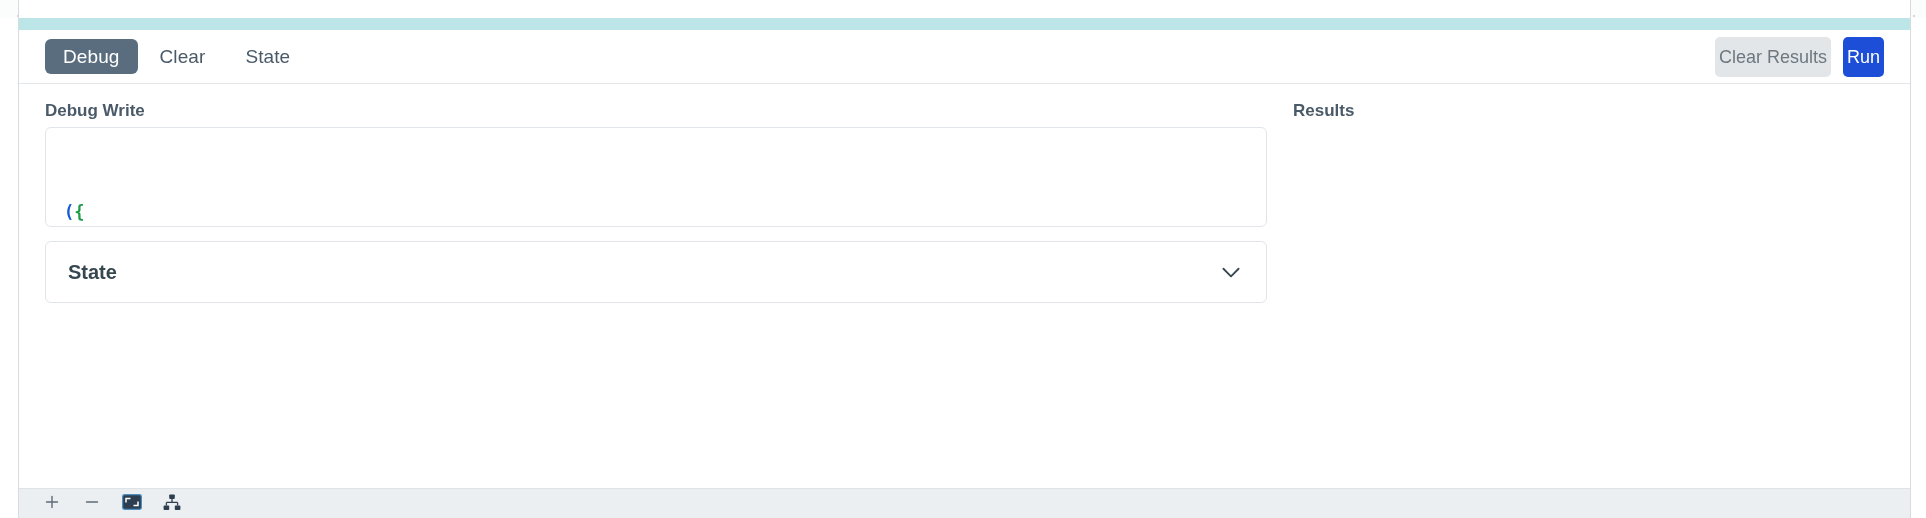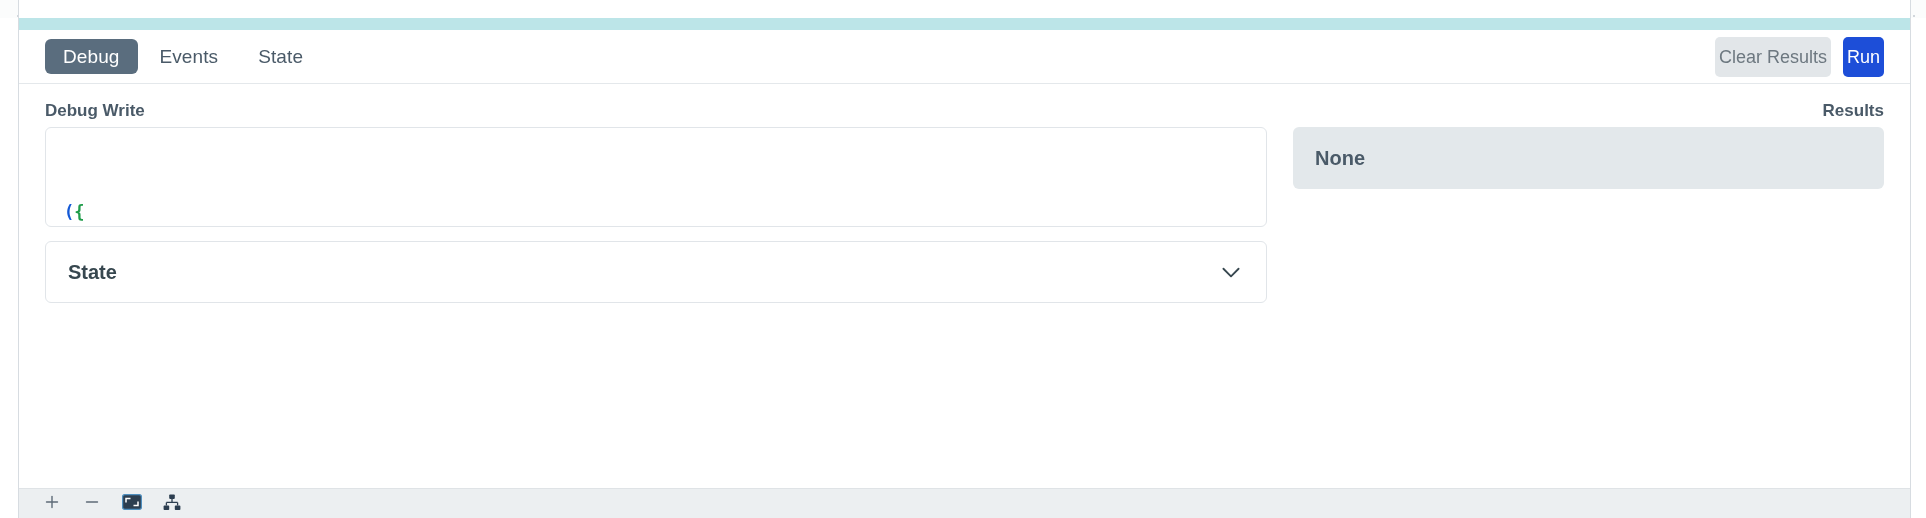--- a/index.html
+++ b/index.html
@@ -97,21 +97,21 @@
     width: 100%;
     height: 404px;
     background: #ffffff;
     display: flex;
     padding: 18px 26px 0 26px;
     gap: 26px;
     font-weight: bold;
   }
 
   .col-left  { width: 1222px; flex: 0 0 1222px; }
-  .col-right { flex: 1 1 auto; text-align: right; }
+  .col-right { flex: 1 1 auto; }
 
   .field-label {
     font-size: 17px;
     color: #4a5a68;
     margin-bottom: 8px;
     line-height: 1;
   }
 
   
   .code-box {
@@ -192,21 +192,21 @@
 
     <div class="accent-bar"></div>
 
     <div class="toolbar">
 
       <div class="tabs">
         <div class="tab active">
           <span>Debug</span>
         </div>
         <div class="tab">
-          <span>Events</span>
+          <span>Clear</span>
         </div>
         <div class="tab">
           <span>State</span>
         </div>
       </div>
 
       <div class="toolbar-spacer"></div>
 
       <button class="btn btn-secondary">Clear Results</button>
 
@@ -230,23 +230,20 @@
           <span class="chevron">
             <svg width="26" height="26" viewBox="0 0 24 24" fill="none" stroke="#37474f" stroke-width="1.7" stroke-linecap="round" stroke-linejoin="round">
               <polyline points="5,9 12,16 19,9"></polyline>
             </svg>
           </span>
         </div>
       </div>
 
       <div class="col-right">
         <div class="field-label">Results</div>
-        <div class="result-box">
-          <span class="result-text">None</span>
-        </div>
       </div>
 
     </div>
 
     <div class="bottom-bar">
 
       <button class="bb-btn">
         <span class="bb-icon">
           <svg width="16" height="16" viewBox="0 0 16 16" stroke="#5d6b77" stroke-width="1.4" stroke-linecap="round">
             <line x1="8" y1="2.5" x2="8" y2="13.5"></line>

